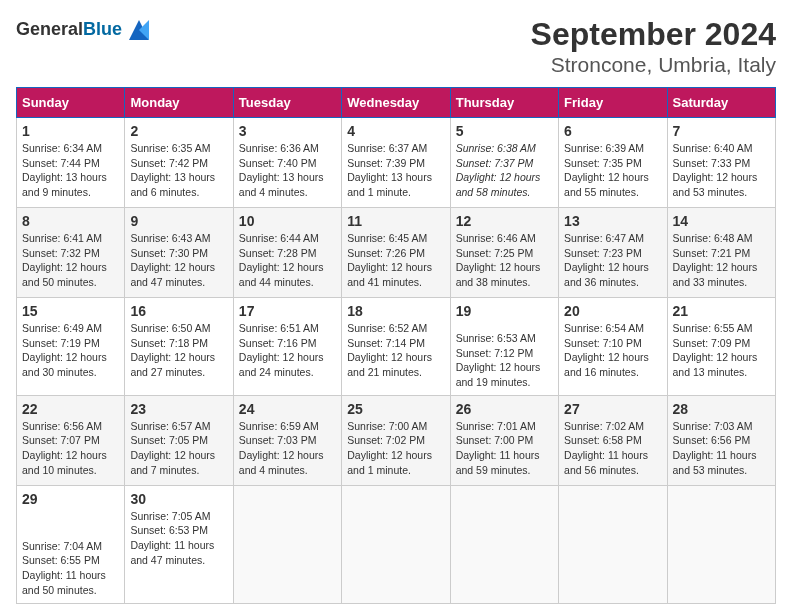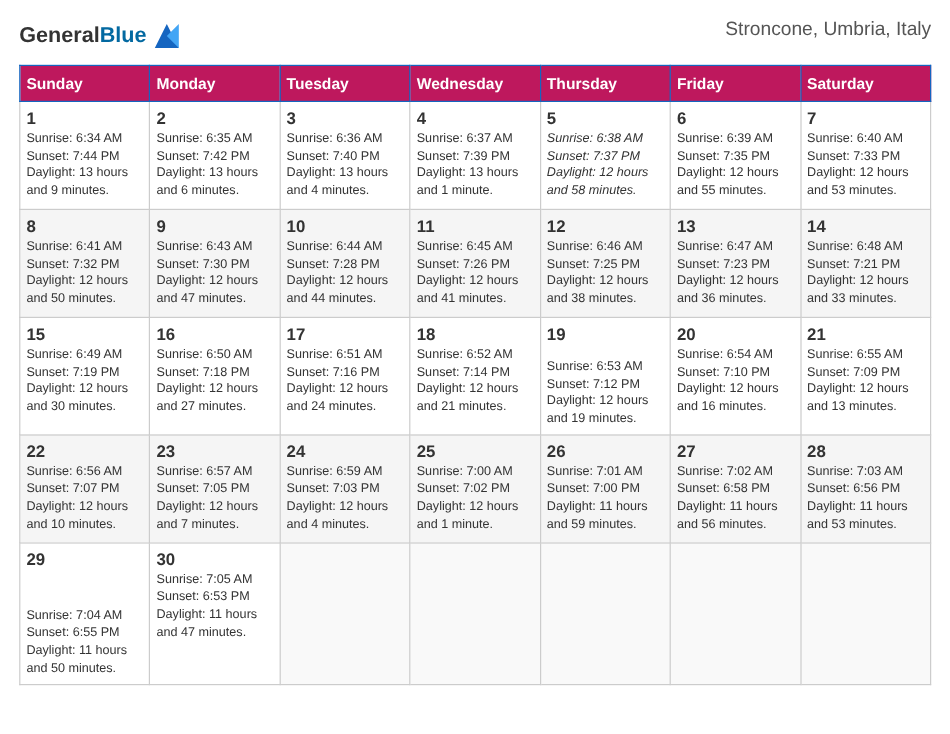--- a/index.html
+++ b/index.html
@@ -42,21 +42,21 @@
     }
     .title-area {
       text-align: right;
     }
     .month-title {
       font-size: 32px;
       font-weight: bold;
       color: #333;
     }
     .location-title {
-      font-size: 16px;
+      font-size: 21px;
       color: #555;
     }
     table {
       width: 100%;
       border-collapse: collapse;
       table-layout: fixed;
     }
     thead tr th {
       background-color: #be185d;
       color: #fff;
@@ -102,20 +102,21 @@
     <div class="logo-text">
       <span class="logo-general">General</span>
       <span class="logo-blue">Blue</span>
     </div>
     <svg class="logo-icon" viewBox="0 0 28 28" xmlns="http://www.w3.org/2000/svg">
       <polygon points="4,24 14,4 24,24" fill="#1565c0"></polygon>
       <polygon points="14,14 24,4 24,24" fill="#42a5f5"></polygon>
     </svg>
   </div>
   <div class="title-area">
+    <div class="month-title">September 2024</div>
     <div class="location-title">Stroncone, Umbria, Italy</div>
   </div>
 </div>
 
 <table>
   <thead>
     <tr>
     <th>Sunday</th>
         <th>Monday</th>
         <th>Tuesday</th>

